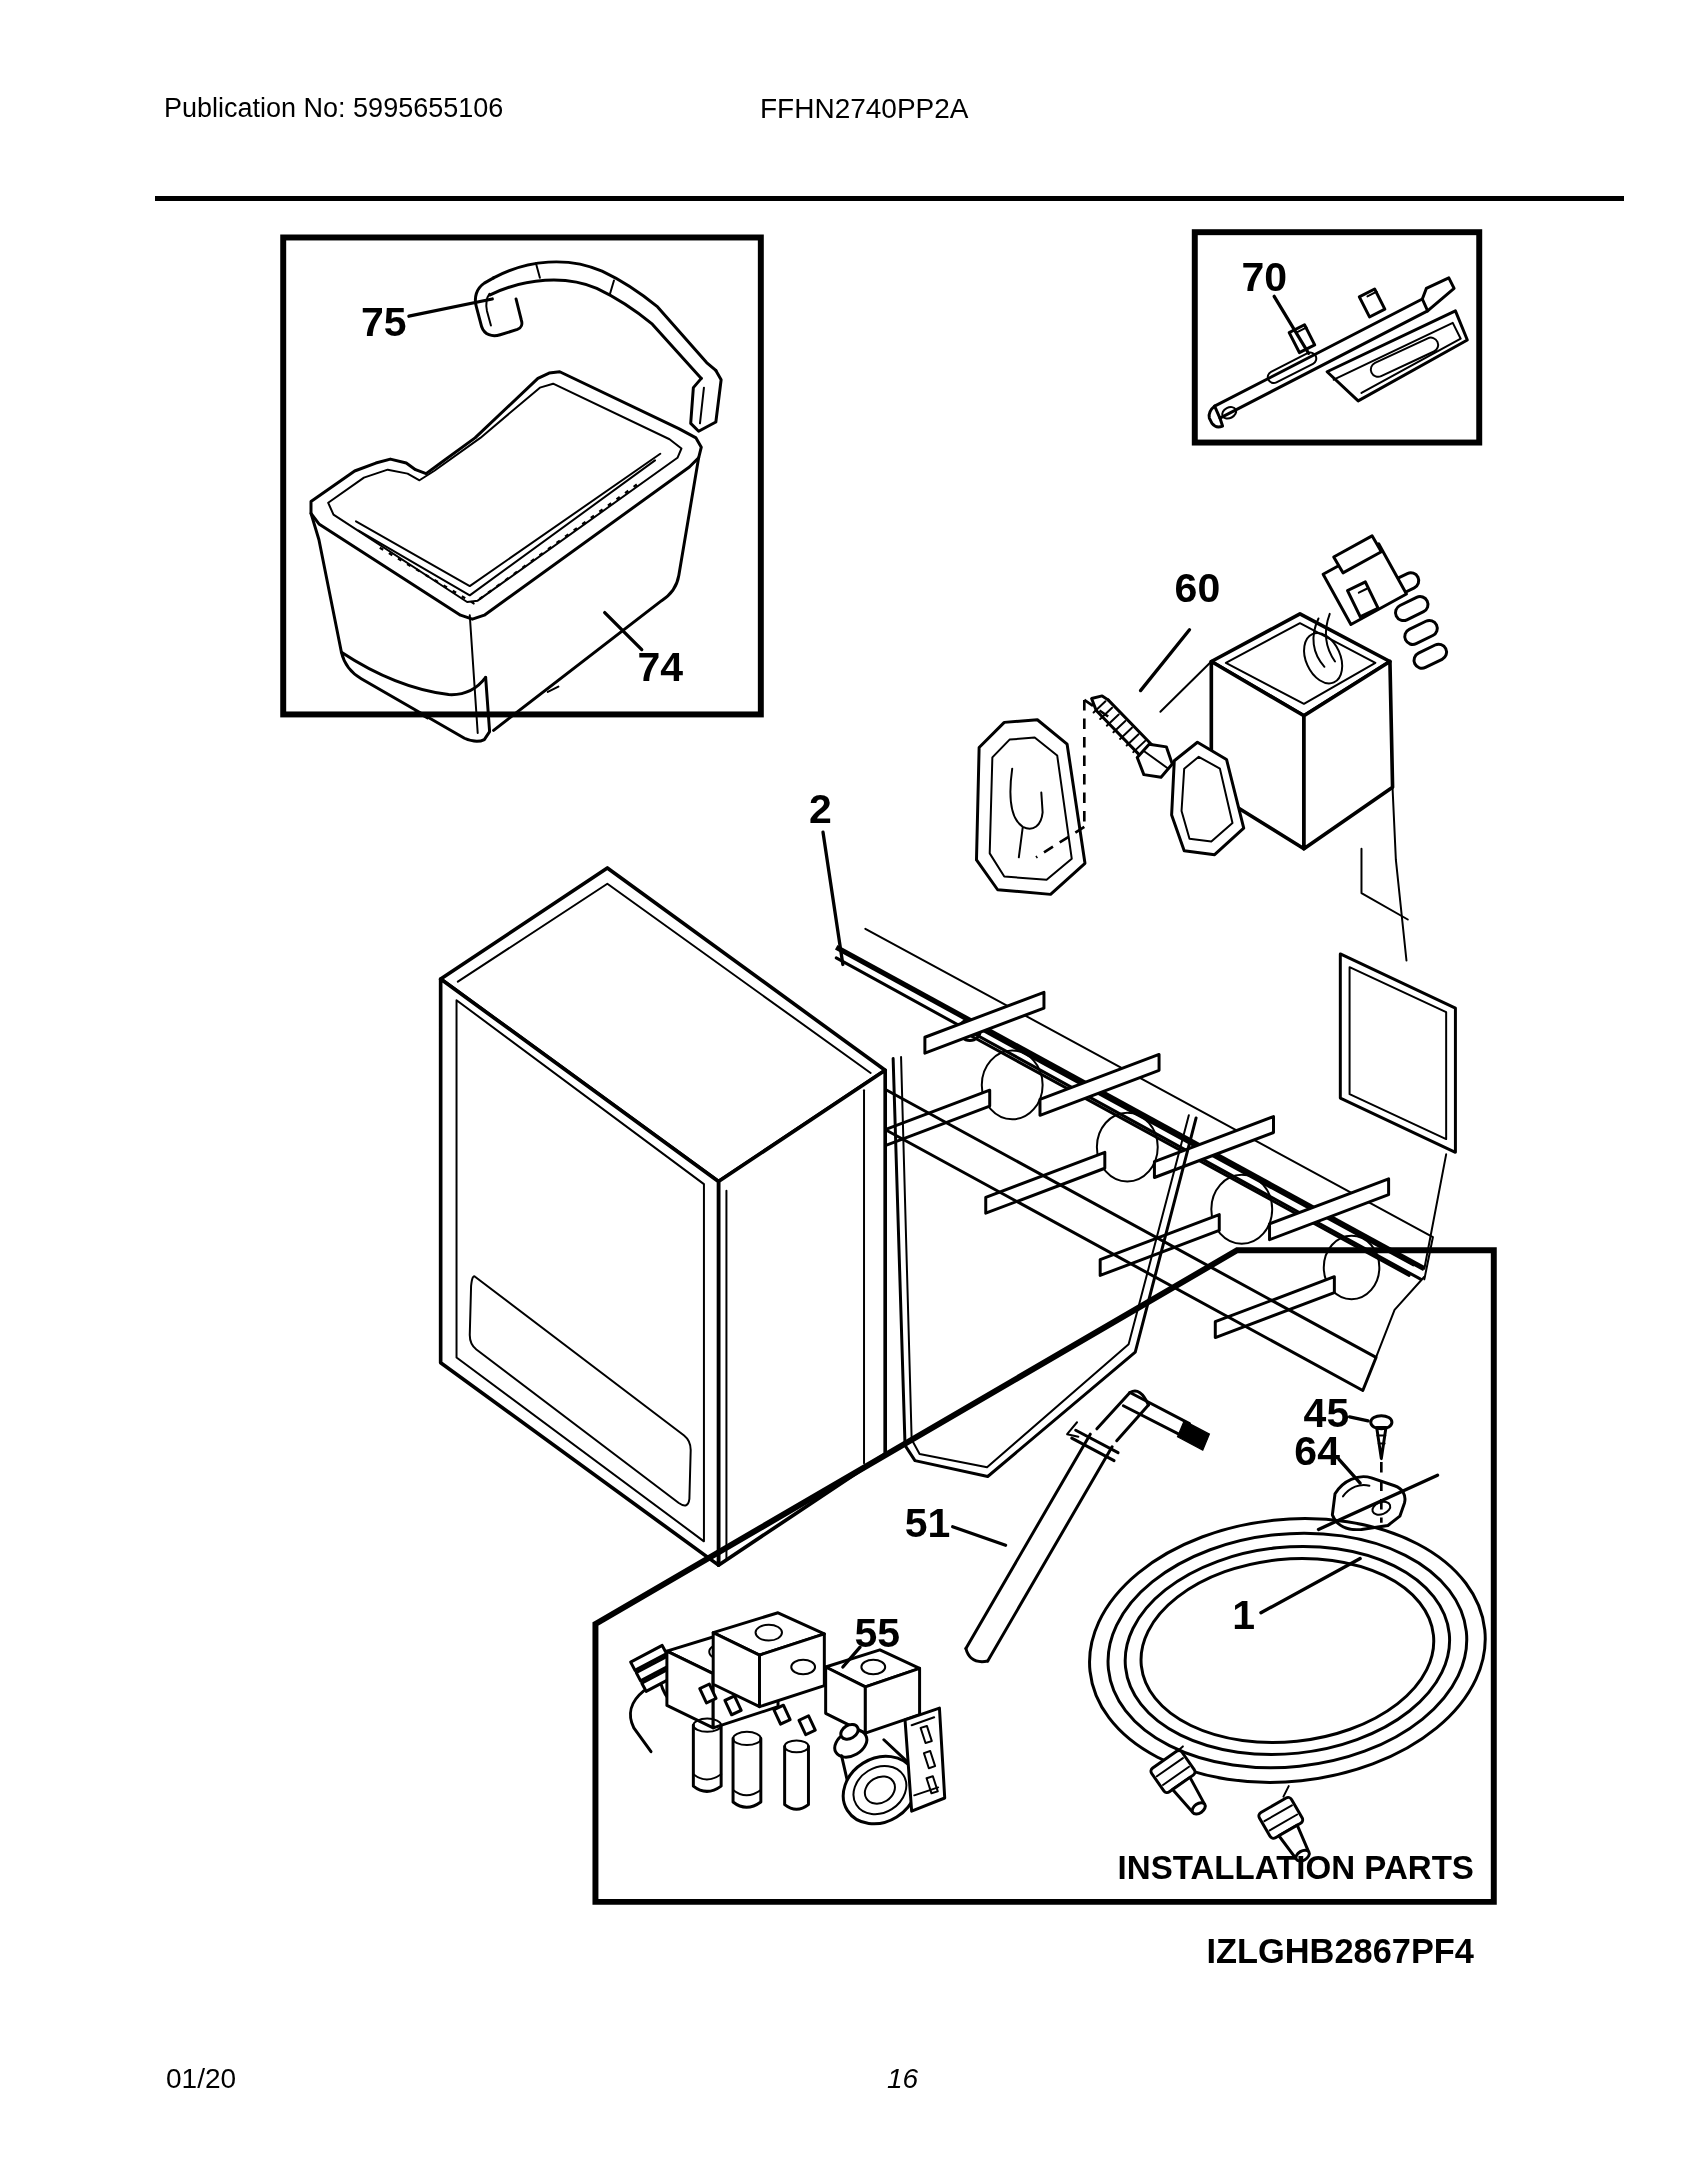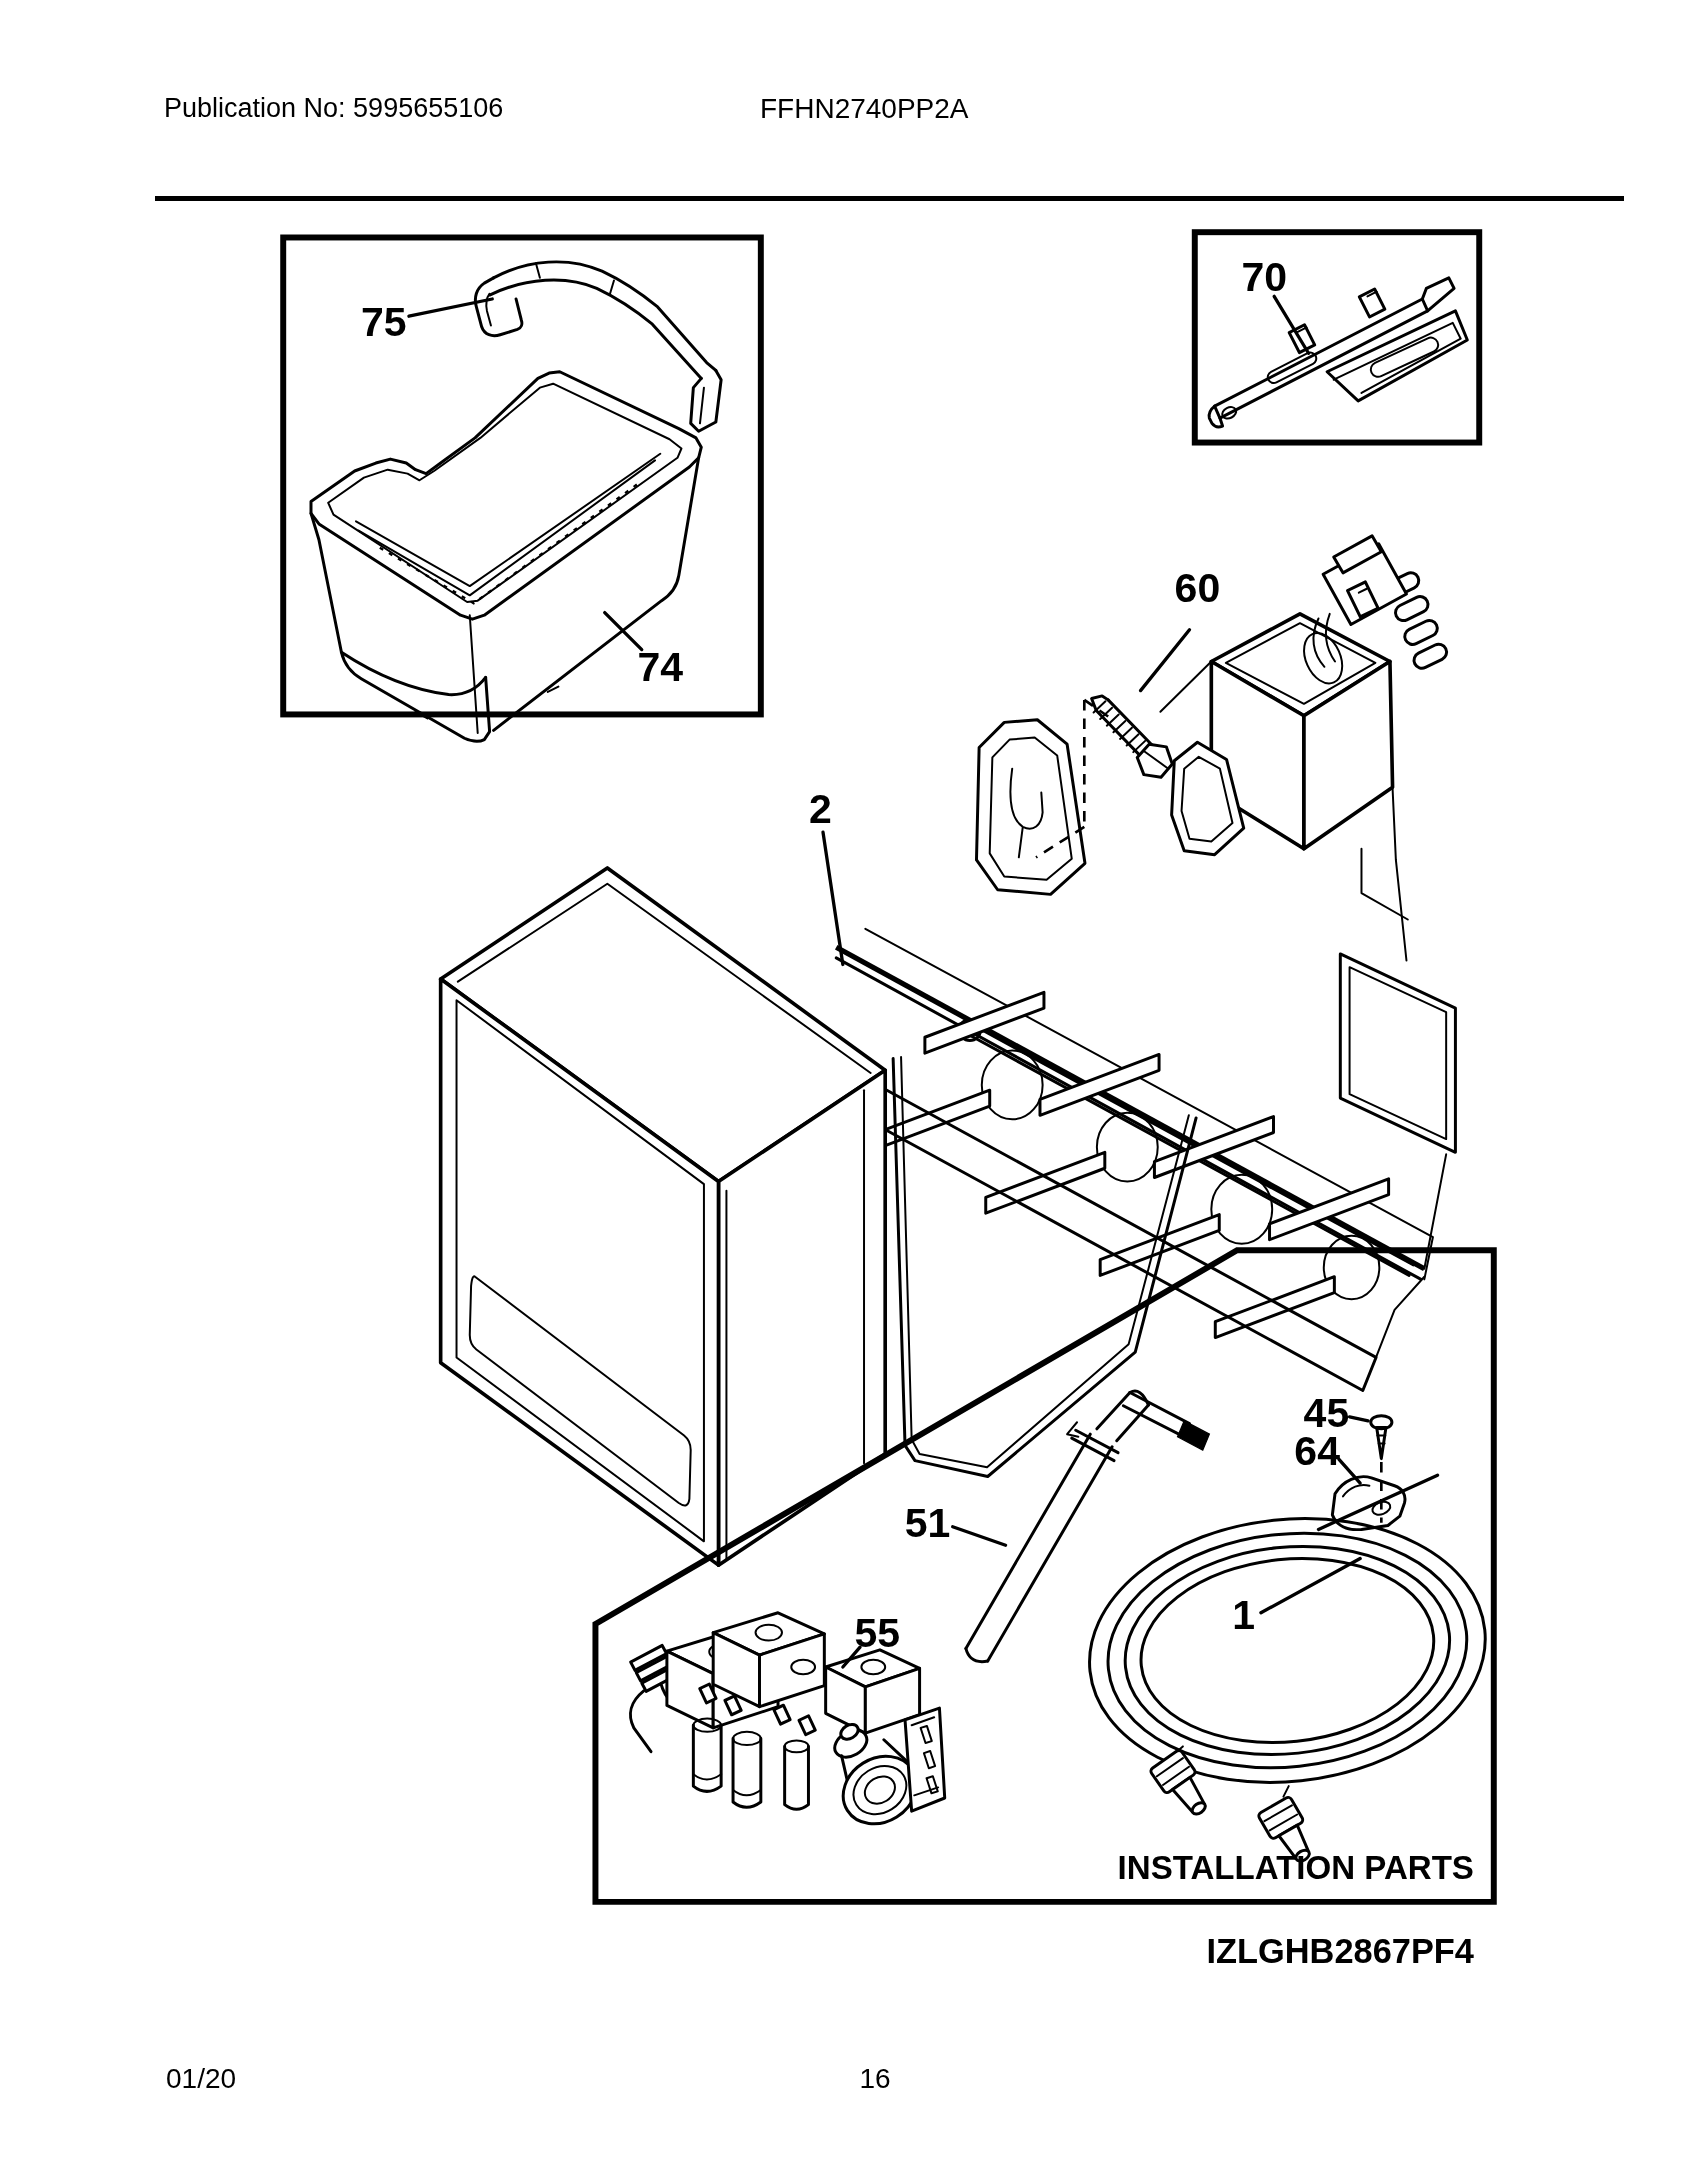--- a/index.html
+++ b/index.html
@@ -336,16 +336,16 @@
         <text class="callout" x="1812" y="2462" text-anchor="middle">1</text>
       </g>
 
       <text class="biglabel" x="2160" y="2840" text-anchor="end">INSTALLATION PARTS</text>
     </g>
 
     <text class="kitlabel" x="2160" y="2968" text-anchor="end">IZLGHB2867PF4</text>
   </svg>
 
   <div class="abs ftr" style="left:121px;top:2063px;">01/20</div>
-  <div class="abs ftr" style="left:810px;top:2063px;width:40px;text-align:center;">16</div>
+  <div class="abs ftr" style="left:842px;top:2063px;width:40px;font-style:italic;">16</div>
 
 </div>
 
 
 </body></html>

